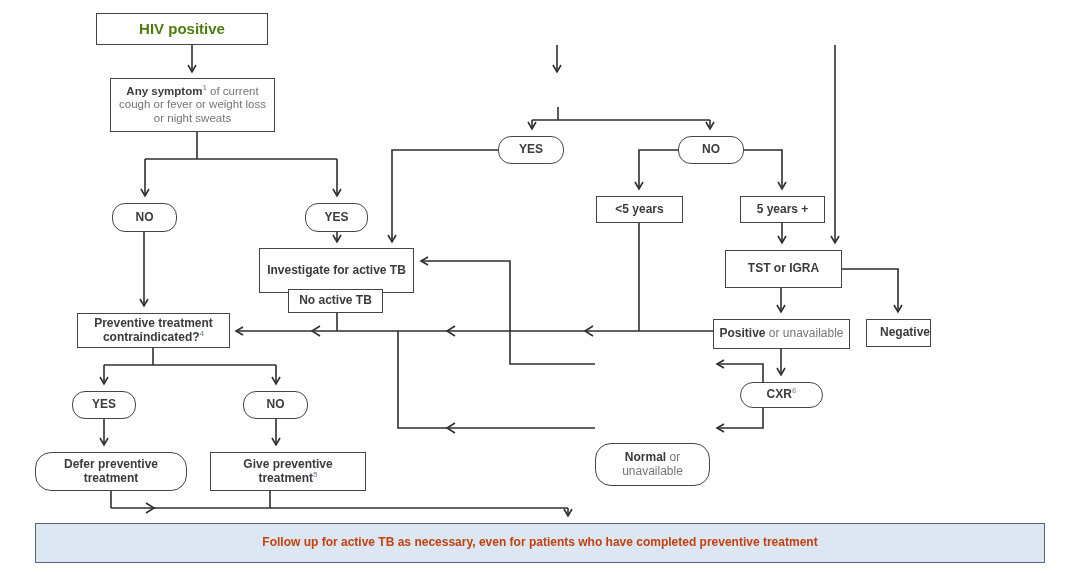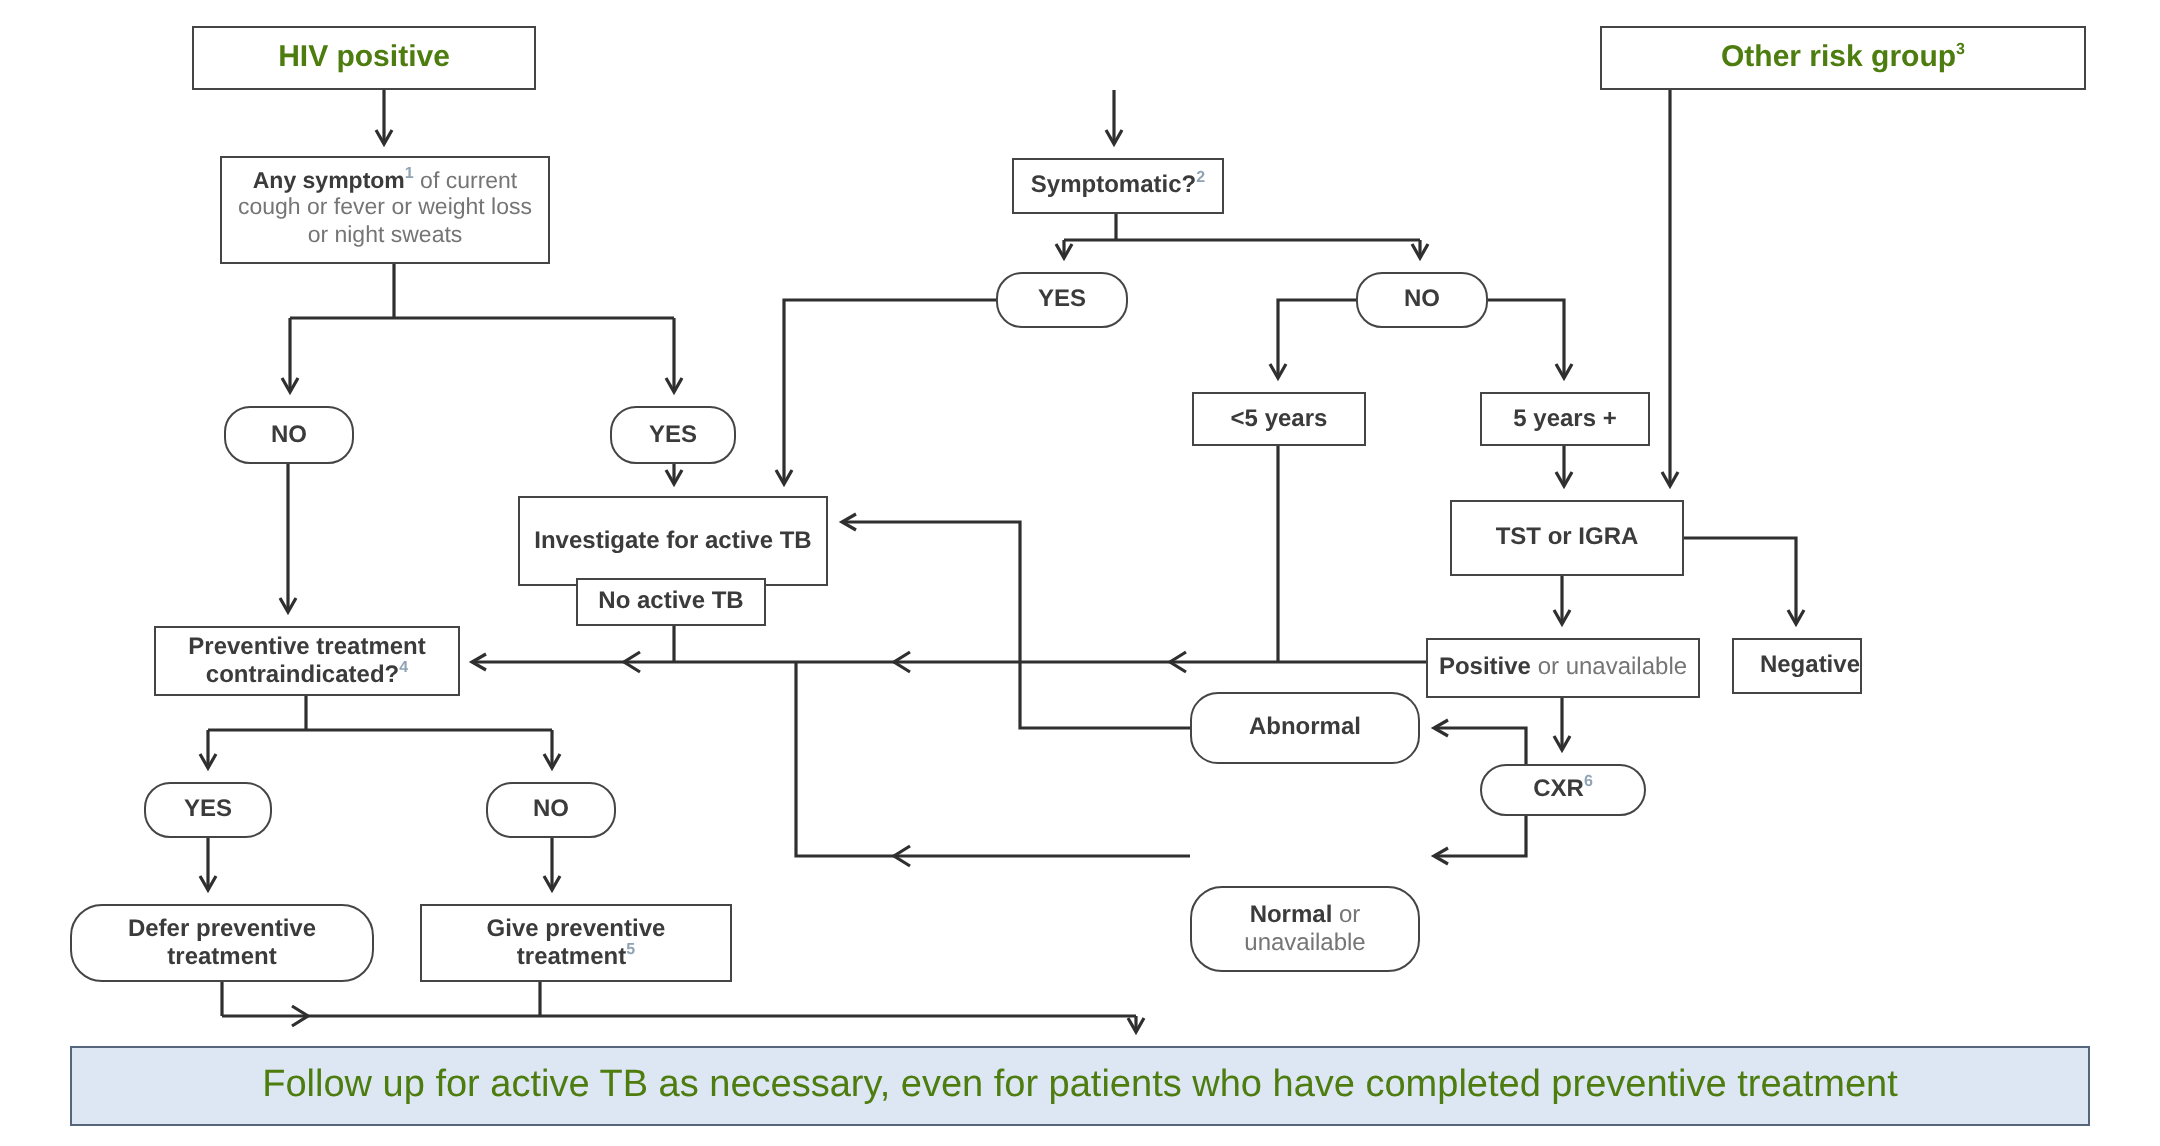--- a/index.html
+++ b/index.html
@@ -15,22 +15,22 @@
     text-align:center;font-size:12px;line-height:1.15;z-index:2;
   }
   .rounded{border-radius:13px;}
   .r14{border-radius:14px;}
   .r16{border-radius:16px;}
   .hdr{font-size:15px;color:#4d7c0f;}
   .hdr sup{color:inherit;}
   .gray{color:#757575;font-weight:normal;}
   sup{font-size:8px;line-height:0;color:#8fa3b5;font-weight:bold;}
   .banner{
-    background:#dde6f3;border:1.5px solid #55657d;color:#4d7c0f;
-    font-weight:normal;font-size:19px;
+    background:#dde6f3;border:1.5px solid #55657d;color:#c2410c;
+    font-weight:bold;font-size:12px;
   }
   .pad{padding:2px 4px;}
 </style>
 </head>
 <body>
 
 <div id="stage">
 
   <svg id="connectors" viewBox="0 0 1080 573" xmlns="http://www.w3.org/2000/svg">
     <defs>
@@ -101,37 +101,31 @@
       <path d="M455 326 L447 331 L455 336"></path>
       <path d="M593 326 L585 331 L593 336"></path>
       <path d="M455 423 L447 428 L455 433"></path>
       <path d="M146 503 L154 508 L146 513"></path>
     </g>
   </svg>
 
   <div class="box hdr" style="left:96px;top:13px;width:172px;height:32px;">
     <span>HIV positive</span>
   </div>
-  <div class="box hdr" style="left:800px;top:13px;width:243px;height:32px;">
-    <span><span>Other risk group</span><sup>3</sup></span>
-  </div>
 
   <div class="box pad" style="left:110px;top:78px;width:165px;height:54px;font-size:11.5px;">
     <span><span>Any symptom</span><sup>1</sup><span class="gray"> of current cough or fever or weight loss or night sweats</span></span>
   </div>
   <div class="box rounded" style="left:112px;top:203px;width:65px;height:29px;">
     <span>NO</span>
   </div>
   <div class="box rounded" style="left:305px;top:203px;width:63px;height:29px;">
     <span>YES</span>
   </div>
 
-  <div class="box" style="left:506px;top:79px;width:106px;height:28px;">
-    <span><span>Symptomatic?</span><sup>2</sup></span>
-  </div>
   <div class="box rounded" style="left:498px;top:136px;width:66px;height:28px;">
     <span>YES</span>
   </div>
   <div class="box rounded" style="left:678px;top:136px;width:66px;height:28px;">
     <span>NO</span>
   </div>
   <div class="box" style="left:596px;top:196px;width:87px;height:27px;">
     <span>&lt;5 years</span>
   </div>
   <div class="box" style="left:740px;top:196px;width:85px;height:27px;">
@@ -139,23 +133,20 @@
   </div>
 
   <div class="box" style="left:725px;top:250px;width:117px;height:38px;">
     <span>TST or IGRA</span>
   </div>
   <div class="box" style="left:713px;top:319px;width:137px;height:30px;">
     <span><span>Positive</span><span class="gray"> or unavailable</span></span>
   </div>
   <div class="box" style="left:866px;top:319px;width:65px;height:28px;justify-content:flex-end;">
     <span>Negative</span>
-  </div>
-  <div class="box r14" style="left:595px;top:346px;width:115px;height:36px;">
-    <span>Abnormal</span>
   </div>
   <div class="box rounded" style="left:740px;top:382px;width:83px;height:26px;">
     <span><span>CXR</span><sup>6</sup></span>
   </div>
   <div class="box r16 pad" style="left:595px;top:407px;width:115px;height:43px;margin-top:36px;">
     <span><span>Normal</span><span class="gray"> or unavailable</span></span>
   </div>
 
   <div class="box" style="left:259px;top:248px;width:155px;height:45px;">
     <span>Investigate for active TB</span>

